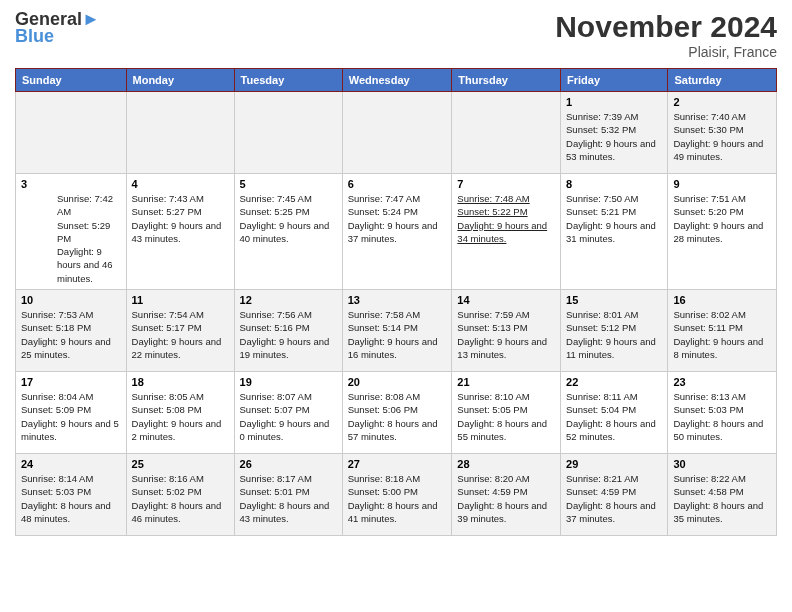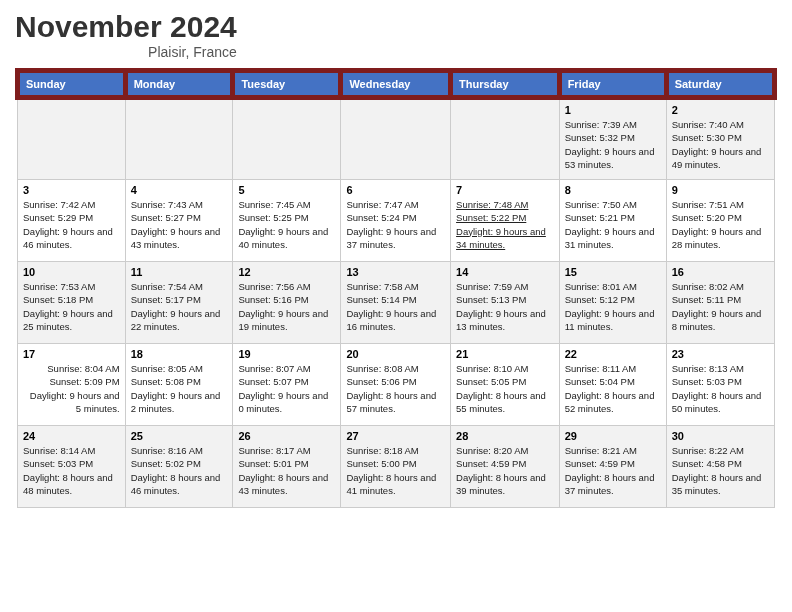--- a/index.html
+++ b/index.html
@@ -50,21 +50,21 @@
       border-collapse: collapse;
       font-size: 10px;
     }
     thead tr th {
       background-color: #4472c4;
       color: #fff;
       text-align: left;
       padding: 5px 6px;
       font-size: 11px;
       font-weight: bold;
-      border: 5px solid #7f1d1d;
+      border: 1px solid #7f1d1d;
       margin-left: 28px;
     }
     tbody tr td {
       border: 1px solid #ccc;
       vertical-align: top;
       padding: 4px 5px;
       height: 82px;
       width: 113px;
     }
     tbody tr:nth-child(odd) td {
@@ -86,20 +86,30 @@
     }
     td.empty {
       background-color: #f9f9f9;
     }
   </style>
 </head>
 <body>
 
 <div class="container">
   <div class="header">
+    <div class="logo">
+      <div>
+        <div style="display:flex;align-items:center;">
+          <span class="logo-text">
+            <span style="color:#333">General</span><span style="color:#4a90d9">►</span>
+          </span>
+        </div>
+        <div style="font-size:18px;font-weight:bold;color:#4a90d9;margin-top:-4px;">Blue</div>
+      </div>
+    </div>
     <div class="title-block">
       <div class="month-title">November 2024</div>
       <div class="location">Plaisir, France</div>
     </div>
   </div>
 
   <table>
     <thead>
       <tr>
       <th>Sunday</th>
@@ -127,21 +137,21 @@
           <td>
             <span class="day-num">2</span>
             <div class="day-info" style="white-space: pre-line;">Sunrise: 7:40 AM
 Sunset: 5:30 PM
 Daylight: 9 hours and 49 minutes.</div>
           </td>
         </tr>
         <tr>
           <td>
             <span class="day-num">3</span>
-            <div class="day-info" style="white-space: pre-line;">Sunrise: 7:42 AM
+            <div class="day-info" style="white-space: pre-line; margin-left: 36px;">Sunrise: 7:42 AM
 Sunset: 5:29 PM
 Daylight: 9 hours and 46 minutes.</div>
           </td>
           <td>
             <span class="day-num">4</span>
             <div class="day-info" style="white-space: pre-line;">Sunrise: 7:43 AM
 Sunset: 5:27 PM
 Daylight: 9 hours and 43 minutes.</div>
           </td>
           <td>
@@ -215,21 +225,21 @@
           <td>
             <span class="day-num">16</span>
             <div class="day-info" style="white-space: pre-line;">Sunrise: 8:02 AM
 Sunset: 5:11 PM
 Daylight: 9 hours and 8 minutes.</div>
           </td>
         </tr>
         <tr>
           <td>
             <span class="day-num">17</span>
-            <div class="day-info" style="white-space: pre-line; text-align: right;">Sunrise: 8:04 AM
+            <div class="day-info" style="white-space: pre-line;">Sunrise: 8:04 AM
 Sunset: 5:09 PM
 Daylight: 9 hours and 5 minutes.</div>
           </td>
           <td>
             <span class="day-num">18</span>
             <div class="day-info" style="white-space: pre-line;">Sunrise: 8:05 AM
 Sunset: 5:08 PM
 Daylight: 9 hours and 2 minutes.</div>
           </td>
           <td>

